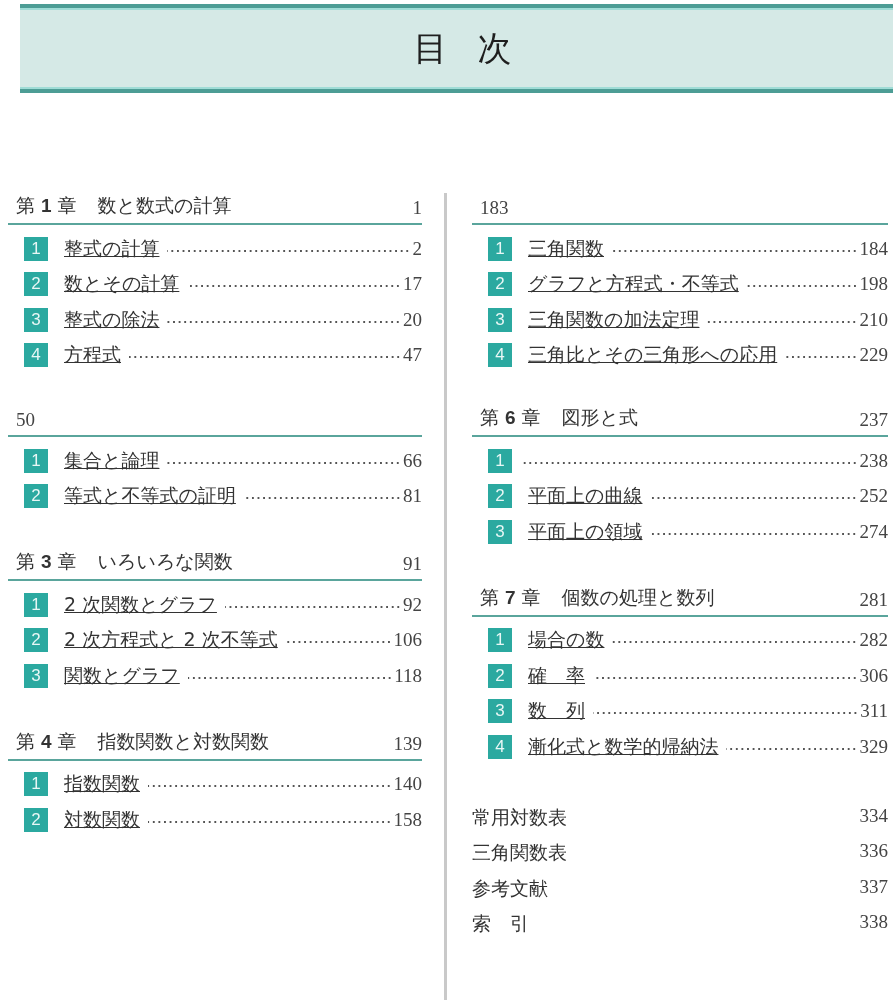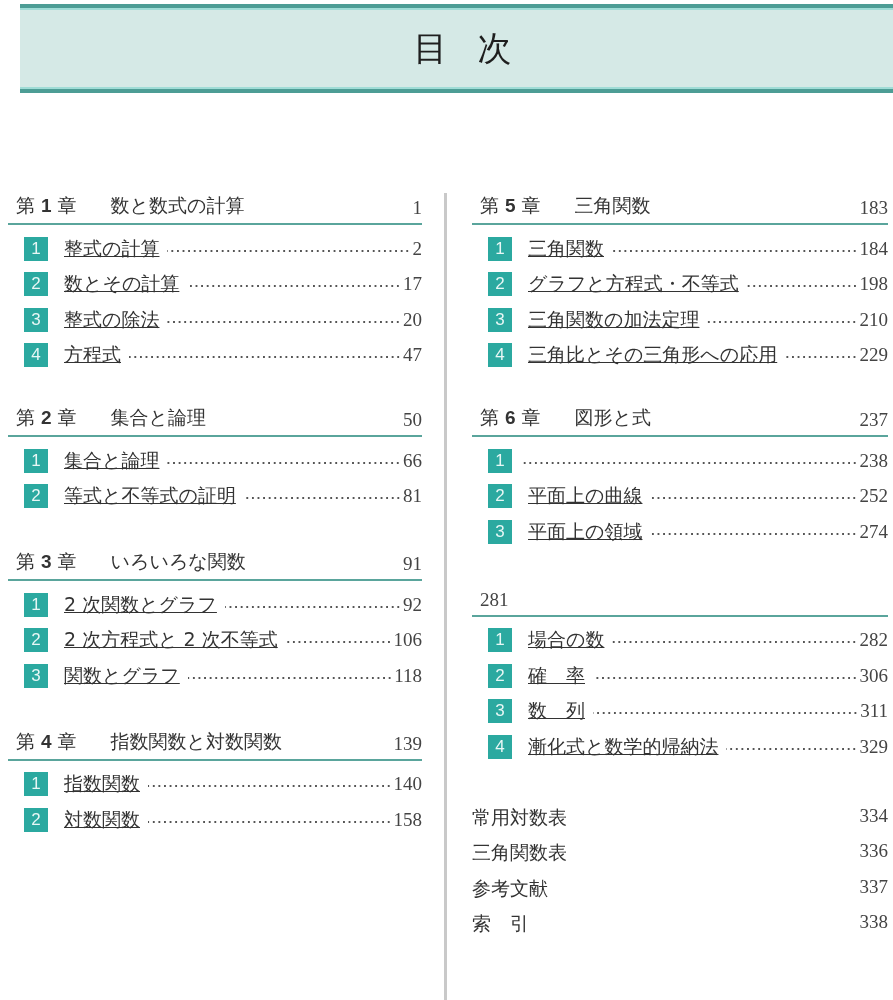--- a/index.html
+++ b/index.html
@@ -32,21 +32,21 @@
 
   .chapter { margin-bottom: 0; }
   .chapter-head {
     display: flex; align-items: flex-end; justify-content: space-between;
     height: 32px; padding: 0 0 4px 8px;
     border-bottom: 2px solid #5aa59c;
     font-size: 19px; color: #333;
   }
   .chapter-head .ch-label { white-space: pre; }
   .chapter-head .ch-num { font-weight: bold; font-family: "Liberation Sans", sans-serif; margin: 0 6px; }
-  .chapter-head .ch-title { margin-left: 34px; }
+  .chapter-head .ch-title { margin-left: 21px; }
   .chapter-head .ch-page { font-family: "Liberation Serif", serif; font-size: 19px; color: #444; padding-right: 0; }
   .col-left .chapter-head { padding-left: 8px; }
   .col-right .chapter-head { padding-left: 8px; }
 
   .sections { padding-top: 6px; }
   .section {
     display: flex; align-items: center; height: 35.5px; padding-left: 16px;
     font-size: 19px; color: #333;
   }
   .badge {
@@ -114,21 +114,20 @@
         <span class="leader"></span>
         <span class="sec-page">47</span>
       </div>
     </div>
   </div>
 
   <div class="gap-1"></div>
 
   <div class="chapter">
     <div class="chapter-head">
-      <span class="ch-label"><span>第</span><span class="ch-num">2</span><span>章</span><span class="ch-title">集合と論理</span></span>
       <span class="ch-page">50</span>
     </div>
     <div class="sections">
       <div class="section">
         <span class="badge">1</span>
         <span class="sec-title">集合と論理</span>
         <span class="leader"></span>
         <span class="sec-page">66</span>
       </div>
       <div class="section">
@@ -190,21 +189,20 @@
         <span class="sec-page">158</span>
       </div>
     </div>
   </div>
 </div>
 
 <div class="column col-right">
 
   <div class="chapter">
     <div class="chapter-head">
-      <span class="ch-label"><span>第</span><span class="ch-num">5</span><span>章</span><span class="ch-title">三角関数</span></span>
       <span class="ch-page">183</span>
     </div>
     <div class="sections">
       <div class="section">
         <span class="badge">1</span>
         <span class="sec-title">三角関数</span>
         <span class="leader"></span>
         <span class="sec-page">184</span>
       </div>
       <div class="section">
@@ -253,20 +251,21 @@
         <span class="leader"></span>
         <span class="sec-page">274</span>
       </div>
     </div>
   </div>
 
   <div class="gap-2"></div>
 
   <div class="chapter">
     <div class="chapter-head">
+      <span class="ch-label"><span>第</span><span class="ch-num">7</span><span>章</span><span class="ch-title">個数の処理と数列</span></span>
       <span class="ch-page">281</span>
     </div>
     <div class="sections">
       <div class="section">
         <span class="badge">1</span>
         <span class="sec-title">場合の数</span>
         <span class="leader"></span>
         <span class="sec-page">282</span>
       </div>
       <div class="section">

